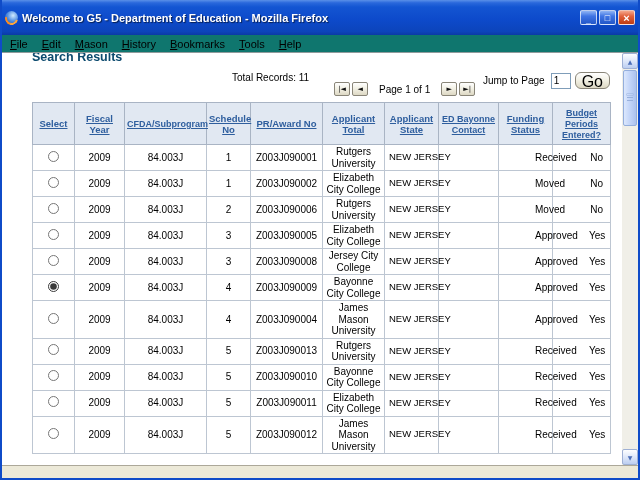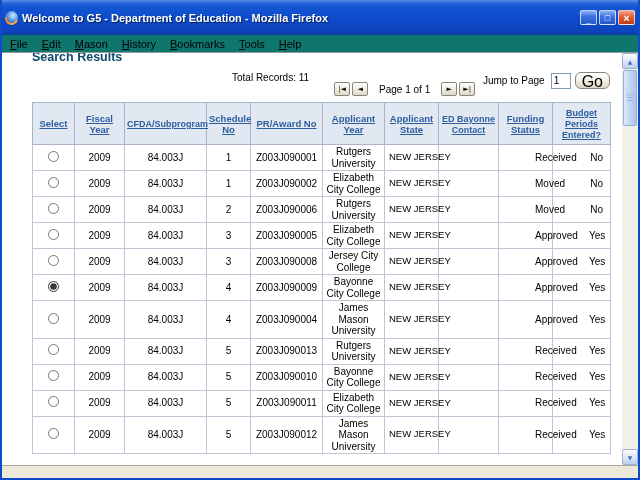--- a/index.html
+++ b/index.html
@@ -153,21 +153,21 @@
           <col style="width:54px">
             <col style="width:58px">
         </colgroup>
         <thead>
           <tr>
               <th class="h-select"><a>Select</a></th>
               <th class="h-fiscal-year"><a>Fiscal Year</a></th>
               <th class="h-cfda-subprogram"><a>CFDA/Subprogram</a></th>
               <th class="h-schedule-no"><a>Schedule No</a></th>
               <th class="h-pr-award-no"><a>PR/Award No</a></th>
-              <th class="h-applicant-name"><a>Applicant Year</a></th>
+              <th class="h-applicant-name"><a>Applicant Total</a></th>
               <th class="h-applicant-state"><a>Applicant State</a></th>
               <th class="h-ed-program-contact"><a>ED Bayonne Contact</a></th>
               <th class="h-funding-status"><a>Funding Status</a></th>
               <th class="h-budget-periods-entered"><a>Budget Periods Entered?</a></th>
             </tr>
         </thead>
         <tbody>
             <tr>
     <td><input type="radio" name="record-select" style=""></td>
     <td>2009</td>

